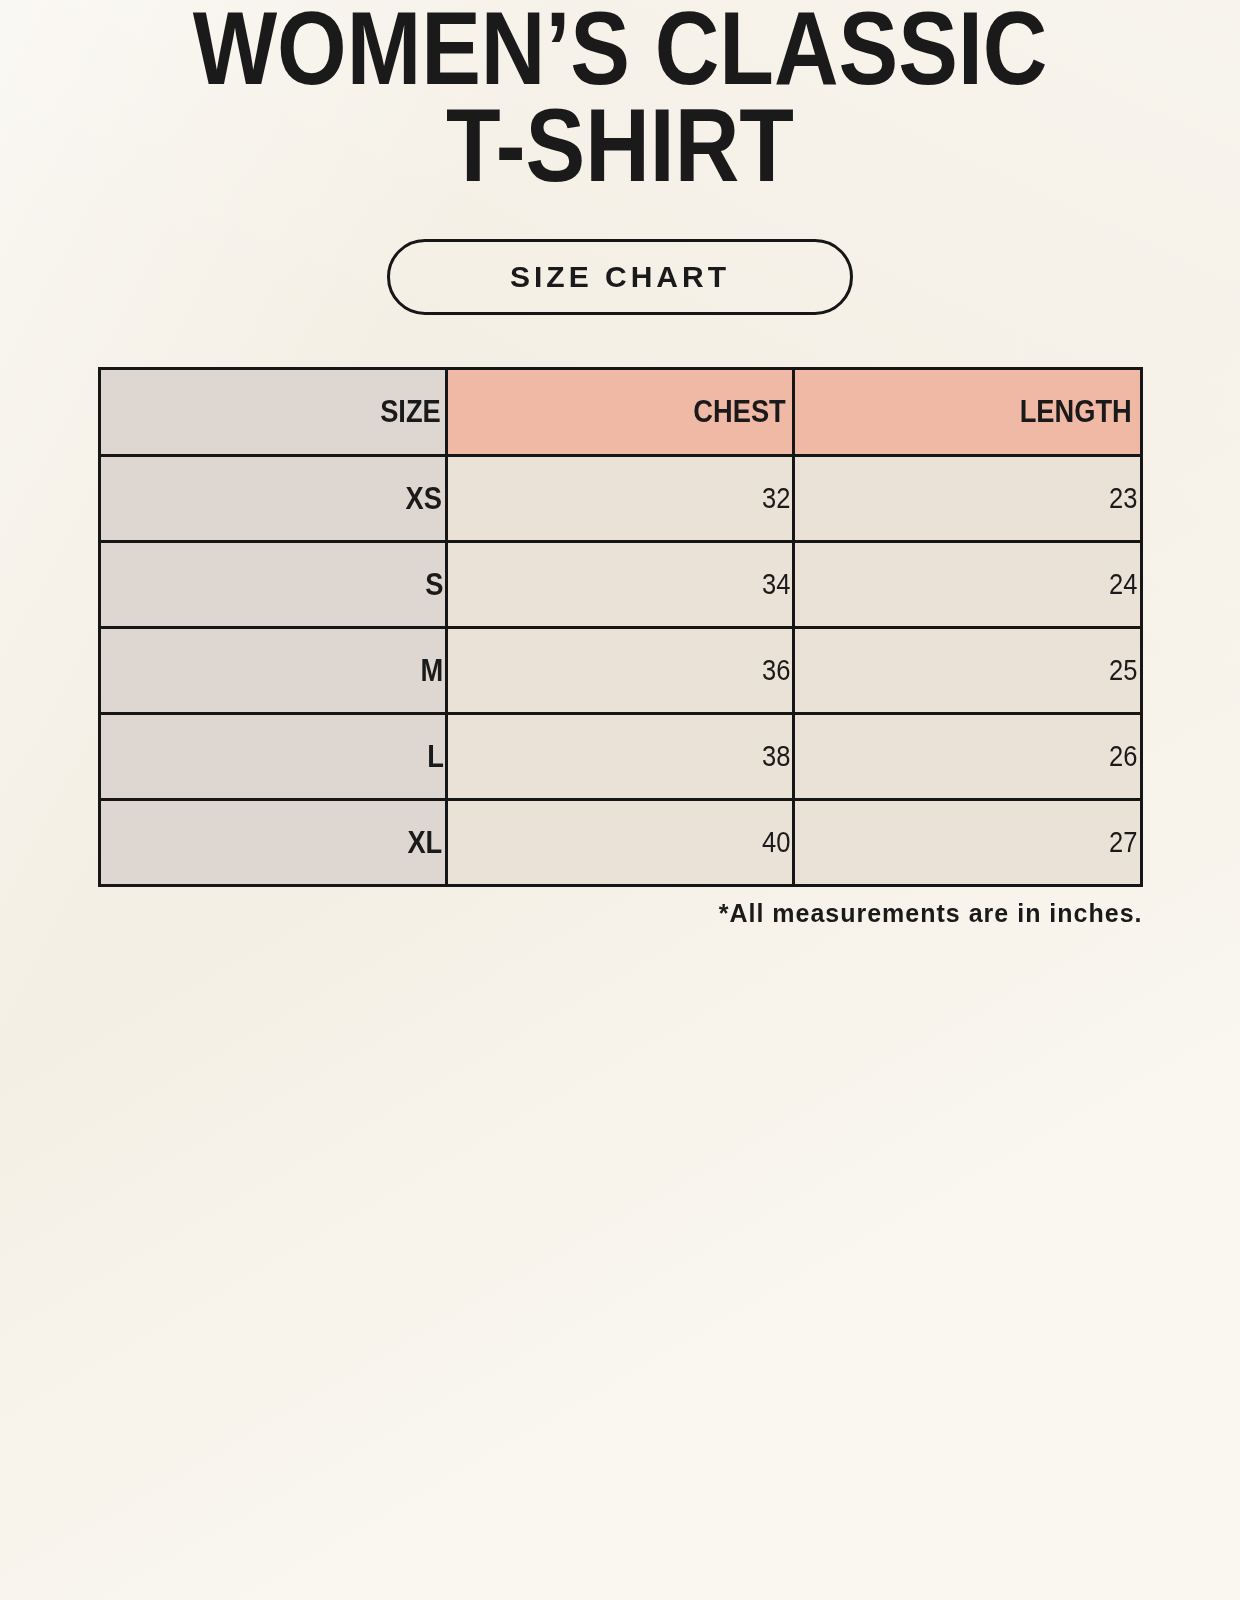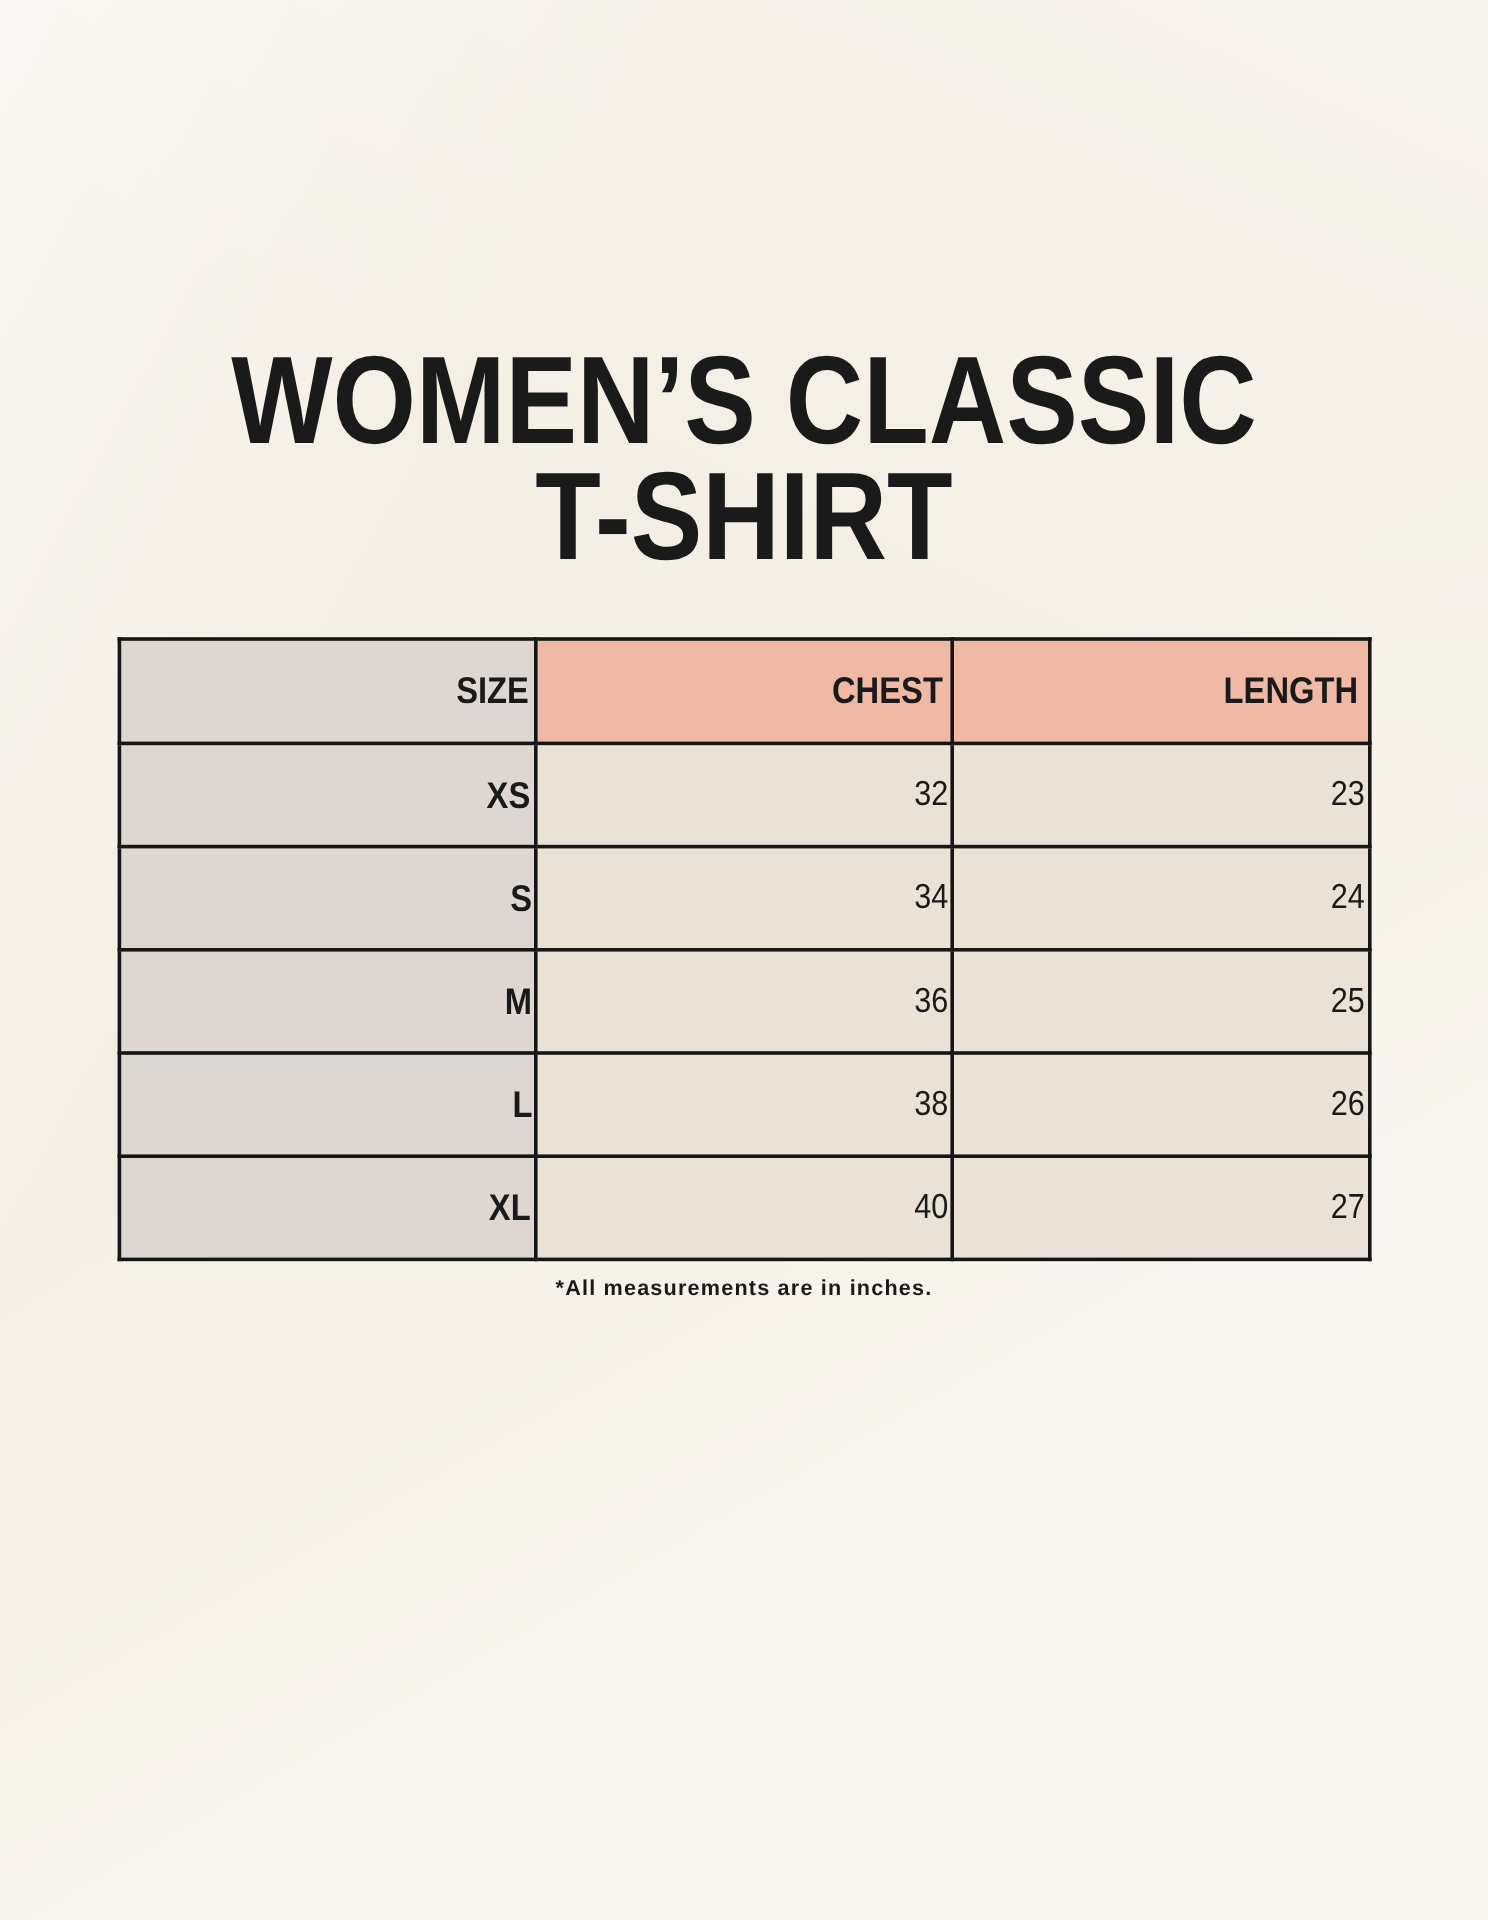--- a/index.html
+++ b/index.html
@@ -19,21 +19,20 @@
     background-image:
       linear-gradient(118deg, rgba(255,255,255,0.55) 0%, rgba(255,255,255,0) 28%),
       linear-gradient(205deg, rgba(255,255,255,0.35) 0%, rgba(255,255,255,0) 35%),
       linear-gradient(150deg, rgba(226,216,198,0.18) 45%, rgba(255,255,255,0.30) 78%);
     overflow:hidden;
   }
   .page{width:1240px;height:1600px;position:relative;}
 
   .title{
     text-align:center;
-    padding-top:286px;
     font-weight:bold;
     font-size:104px;
     line-height:0.93;
     color:var(--text);
   }
   .title .line{
     display:block;
     transform:scaleX(0.86);
     transform-origin:50% 50%;
     white-space:nowrap;
@@ -82,36 +81,39 @@
   .size-chart tbody td{
     background:var(--cell-beige);
     font-size:29px;
     font-weight:normal;
   }
   .ct{display:inline-block;transform:scaleX(0.88);transform-origin:50% 50%;white-space:nowrap;}
 
   .footnote{
     width:1045px;
     margin:12px auto 0;
-    text-align:center;
-    font-size:18px;
+    text-align:right;
+    font-size:25px;
     font-weight:bold;
     letter-spacing:1px;
   }
 </style>
 </head>
 <body>
 
 <div class="page">
 
   <h1 class="title">
     <span class="line">WOMEN’S CLASSIC</span>
     <span class="line">T-SHIRT</span>
   </h1>
 
+  <div class="pill">
+    <span class="pill-label">SIZE CHART</span>
+  </div>
 
   <table class="size-chart">
     <thead>
       <tr>
           <th class="col-size"><span class="ct">SIZE</span></th>
           <th><span class="ct">CHEST</span></th>
           <th><span class="ct">LENGTH</span></th>
         </tr>
     </thead>
     <tbody>

